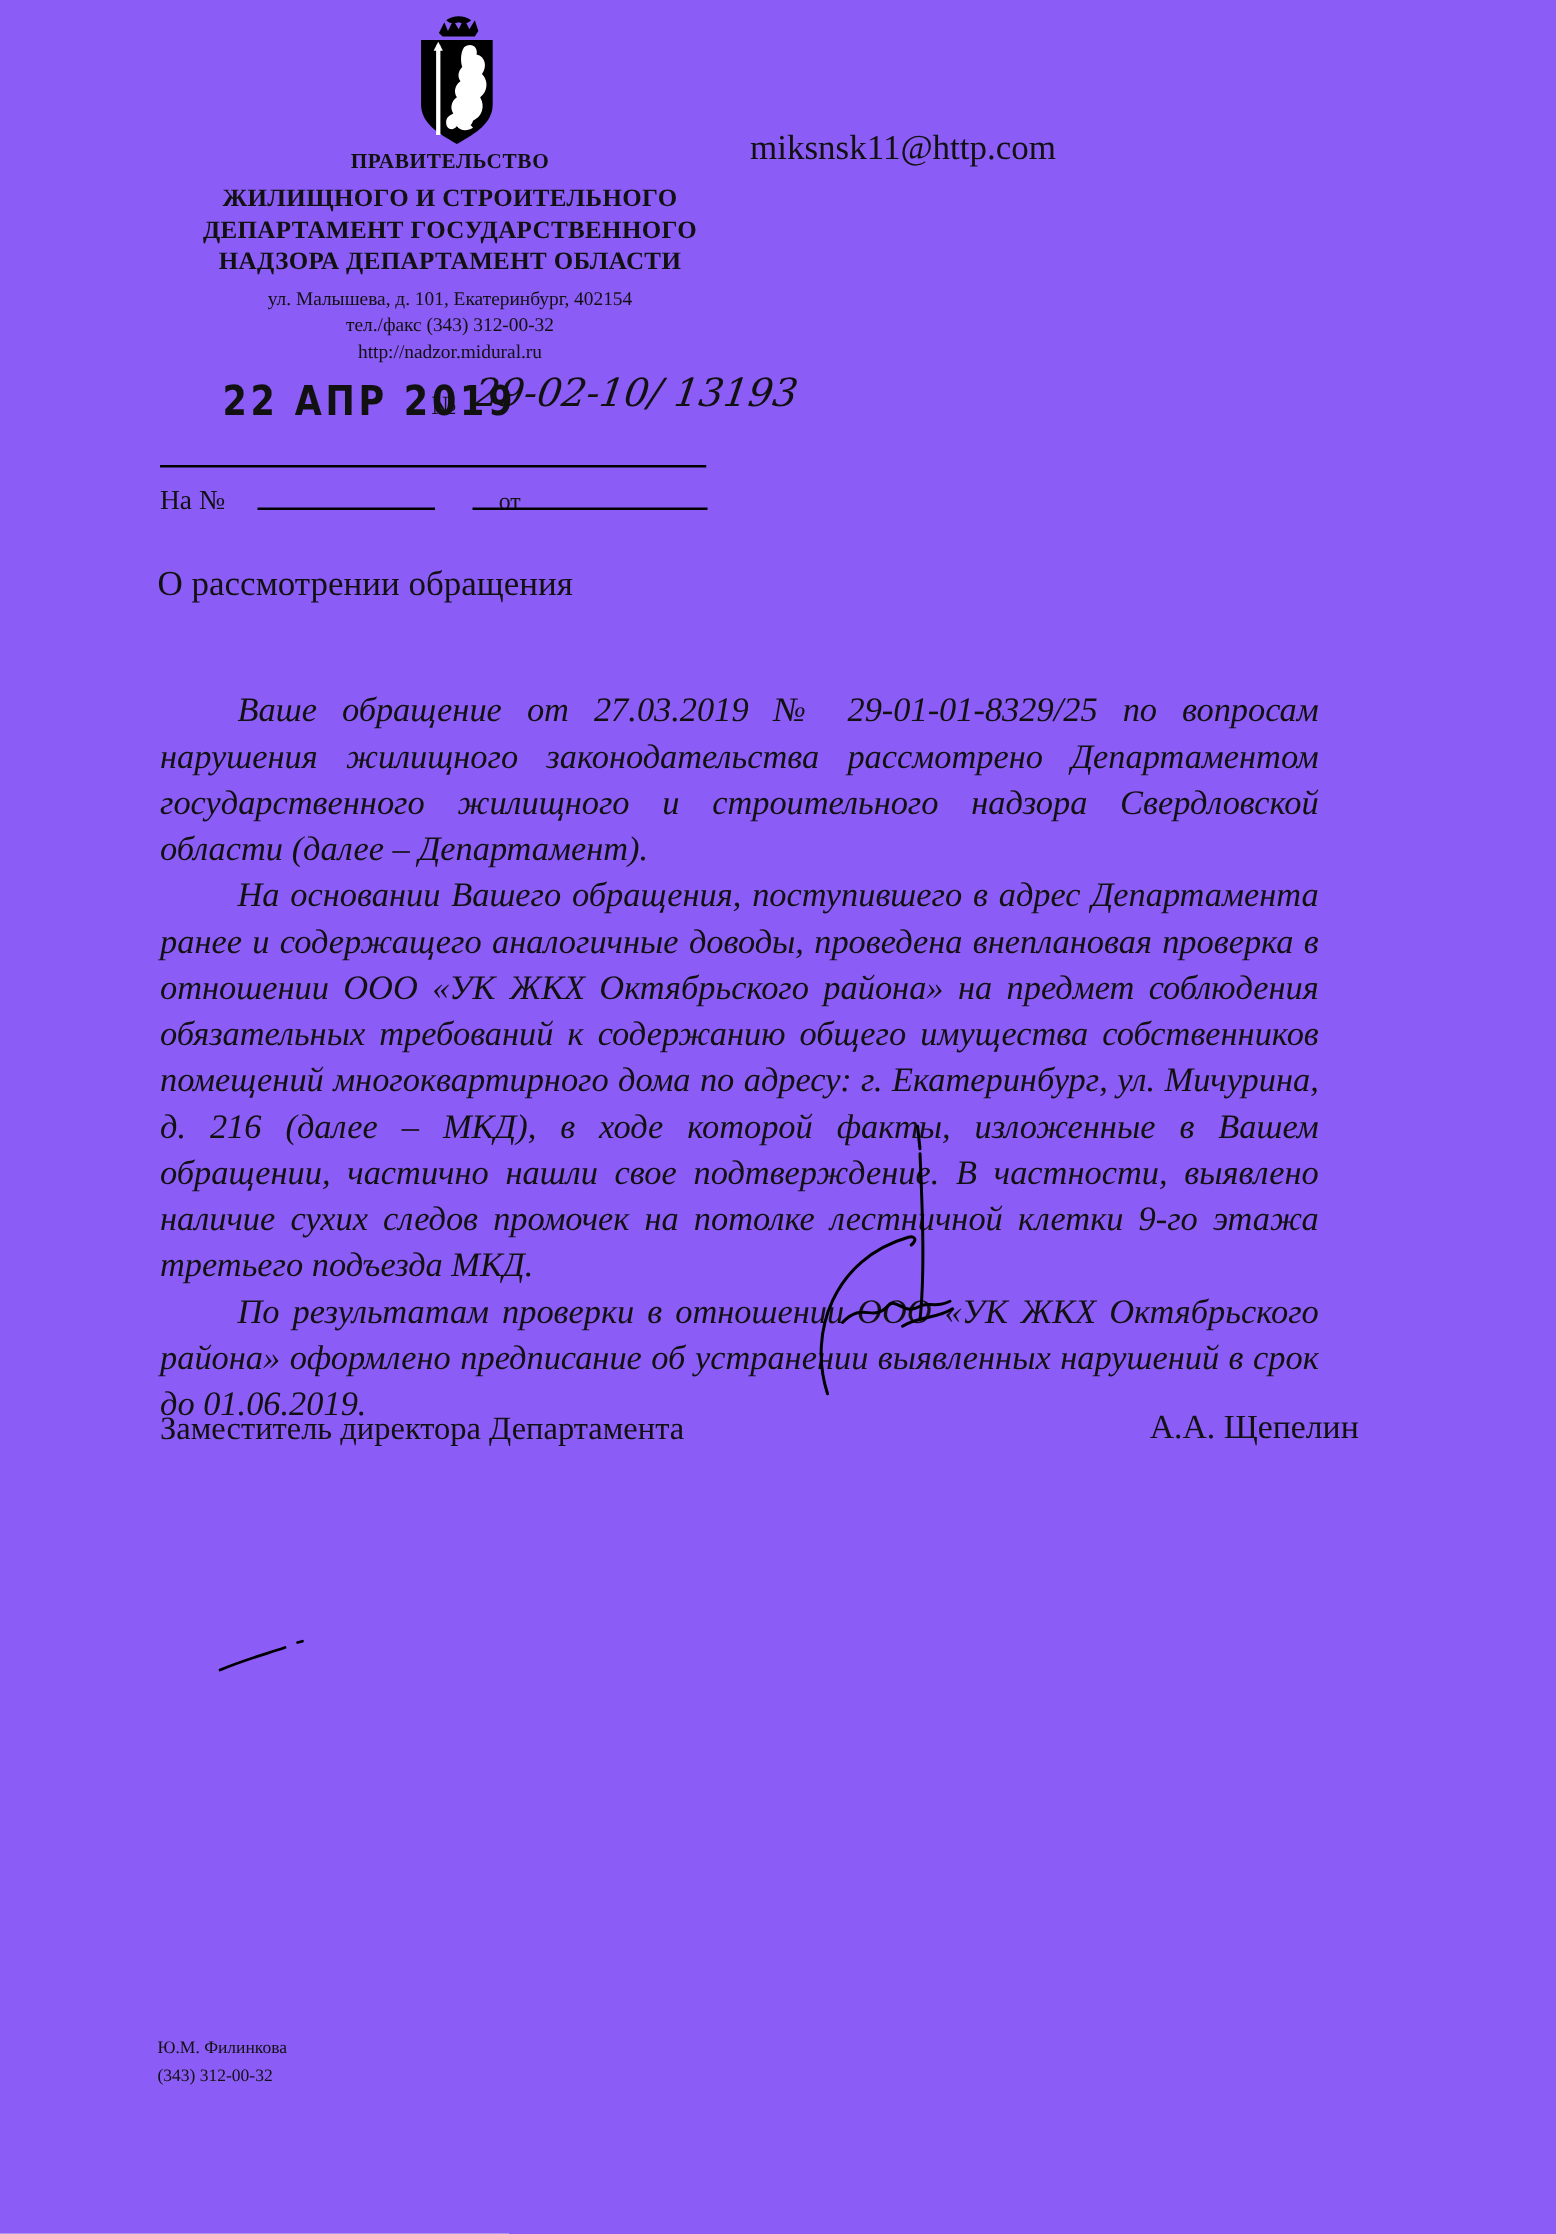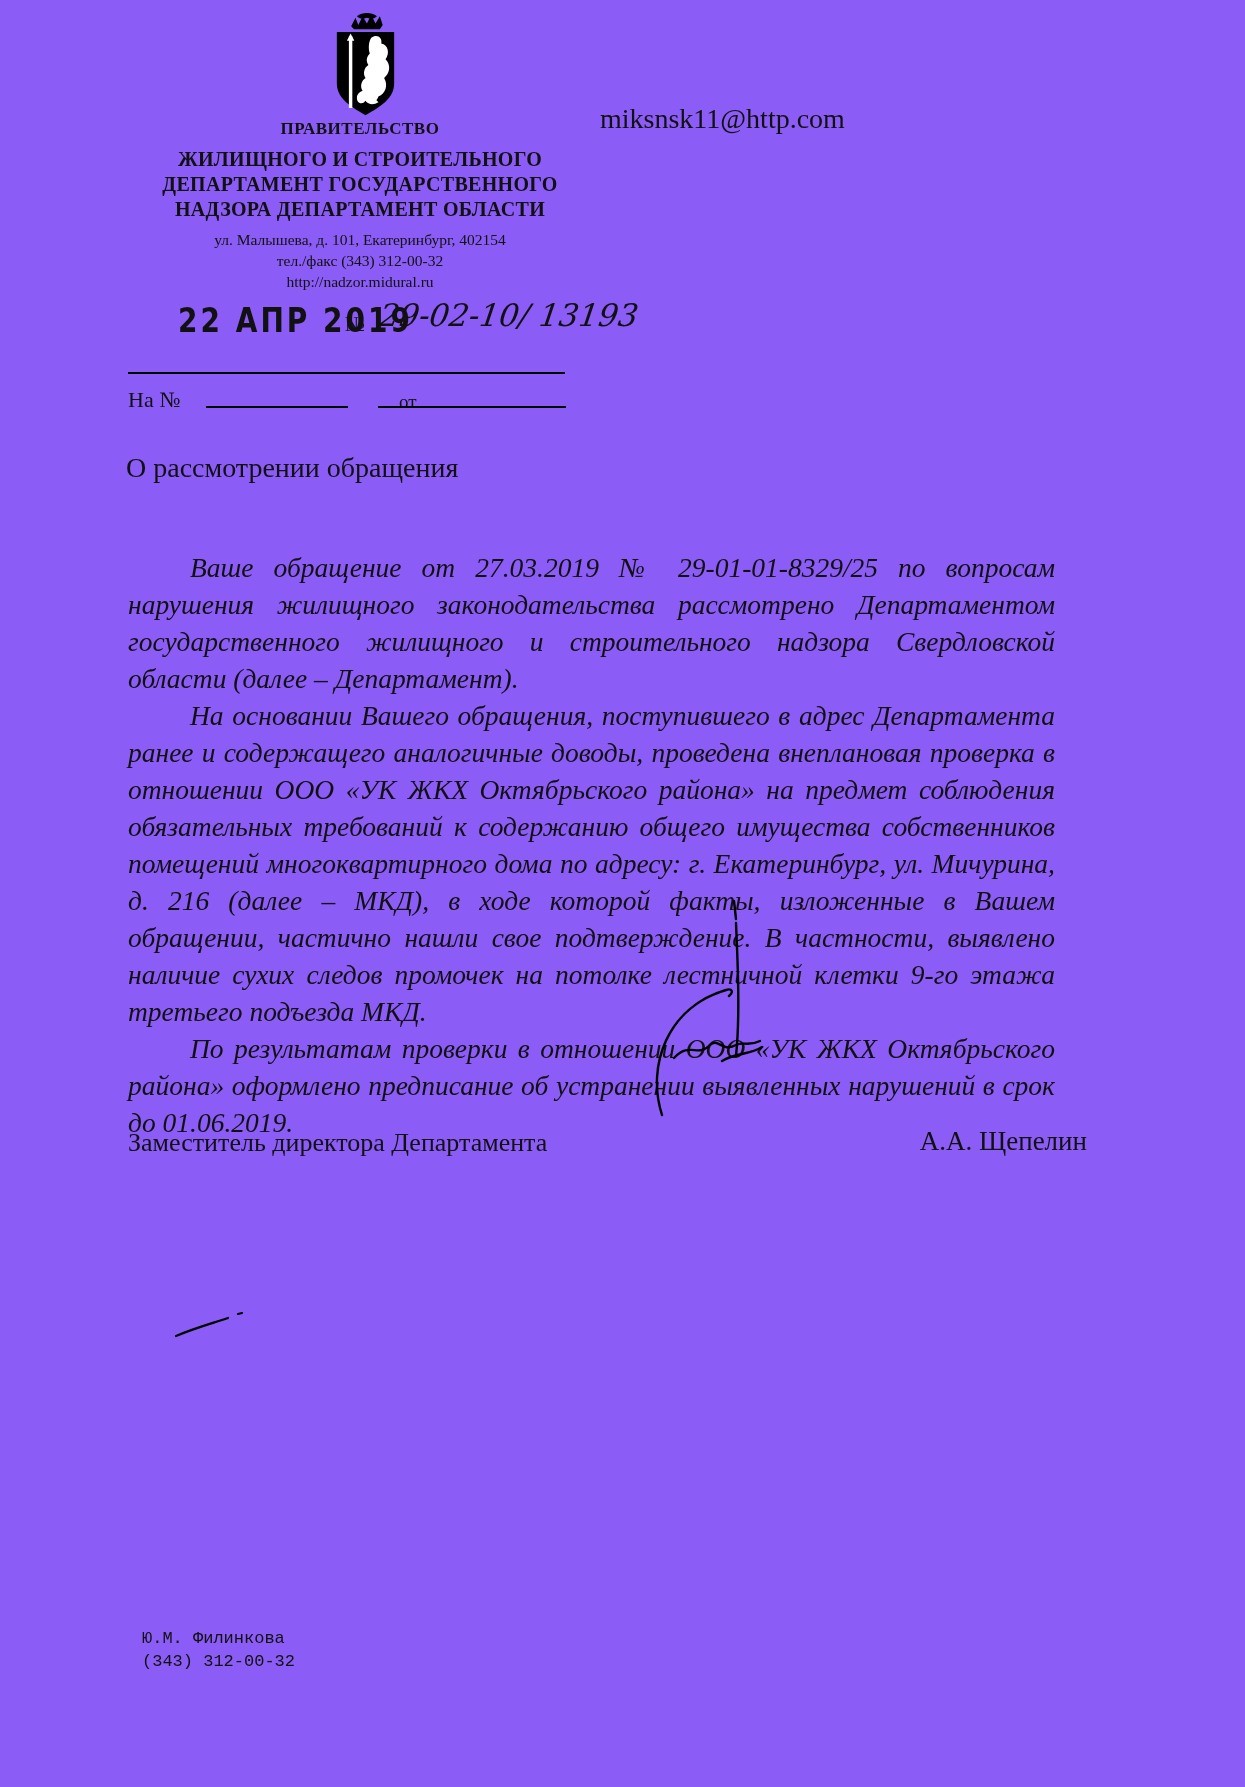--- a/index.html
+++ b/index.html
@@ -50,21 +50,21 @@
     position:absolute;left:128px;top:549px;width:927px;
     font-size:27.5px;line-height:37px;text-align:justify;font-style:italic;
   }
   .body-text p{margin:0;text-indent:62px;}
   
   .sig-position{position:absolute;left:128px;top:1128px;font-size:26px;}
   .sig-name{position:absolute;left:892px;top:1126px;width:195px;text-align:right;font-size:27px;}
   .sig-svg{position:absolute;left:630px;top:893px;width:165px;height:230px;}
   .stray-svg{position:absolute;left:150px;top:1298px;width:110px;height:50px;}
   
-  .footer{position:absolute;left:142px;top:1627px;font-size:17px;line-height:23px;font-family:Liberation Mono, monospace;}
+  .footer{position:absolute;left:126px;top:1627px;font-size:14px;line-height:23px;}
 </style>
 </head>
 <body>
 
 <div class="page">
 
   <svg class="emblem" viewBox="0 0 100 74" aria-hidden="true">
 
     <path d="M40,10 l3,-6 2,5 3,-6 3,5 3,-6 3,6 3,-5 2,6 -2,3 -18,0 z" fill="#000"></path>
     <path d="M44,3 c4,-3 10,-3 14,0 c-2,2 -4,2 -7,1 c-3,1 -5,1 -7,-1 z" fill="#000"></path>

